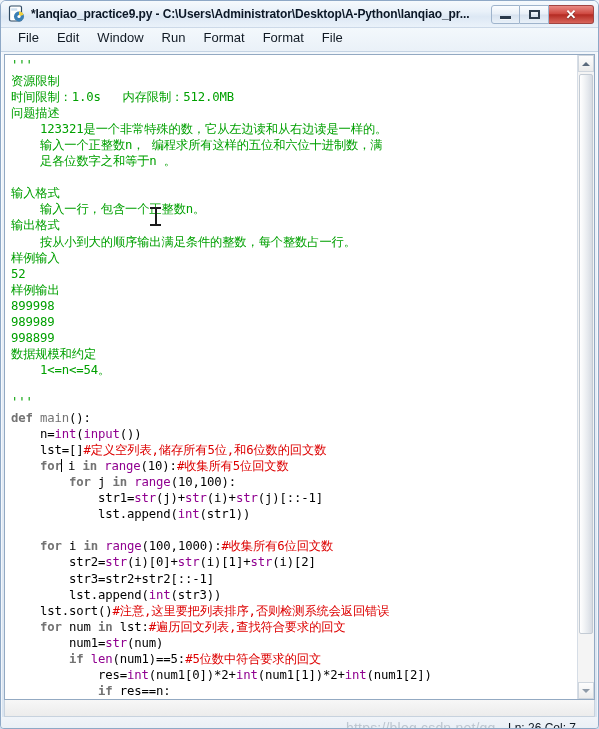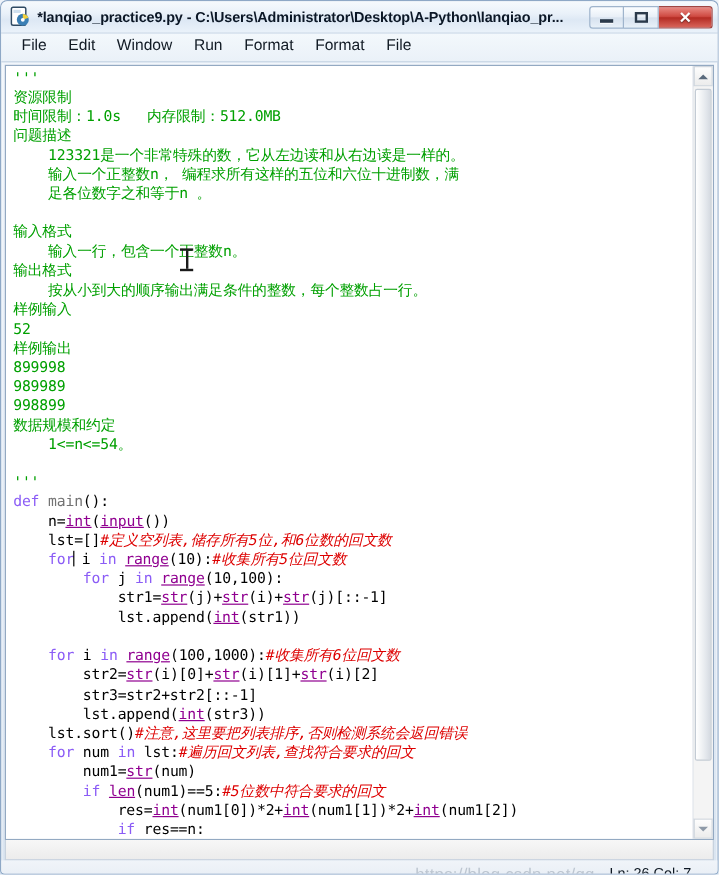--- a/index.html
+++ b/index.html
@@ -148,24 +148,24 @@
     font-family: "DejaVu Sans Mono", "Liberation Mono", monospace;
     font-size: 12.3px;
     line-height: 16.05px;
     white-space: pre;
     color: #000000;
     letter-spacing: -0.15px;
   }
   .code .ln { display: block; min-height: 16.05px; }
 
   .t-str   { color: #00a000; }   
-  .t-kw    { color: #8b5cf6; }   
+  .t-kw    { color: #737373; font-weight: bold; }   
   .t-def   { color: #737373; }   
-  .t-bi    { color: #900090; text-decoration: underline; }   
-  .t-cm    { color: #dd0000; font-style: italic; }   
+  .t-bi    { color: #900090; }   
+  .t-cm    { color: #dd0000; }   
   .t-pl    { color: #000000; }
 
   
   .caret {
     display: inline-block;
     width: 1px;
     height: 13px;
     background: #000;
     vertical-align: -2px;
     margin: 0 -1px;

